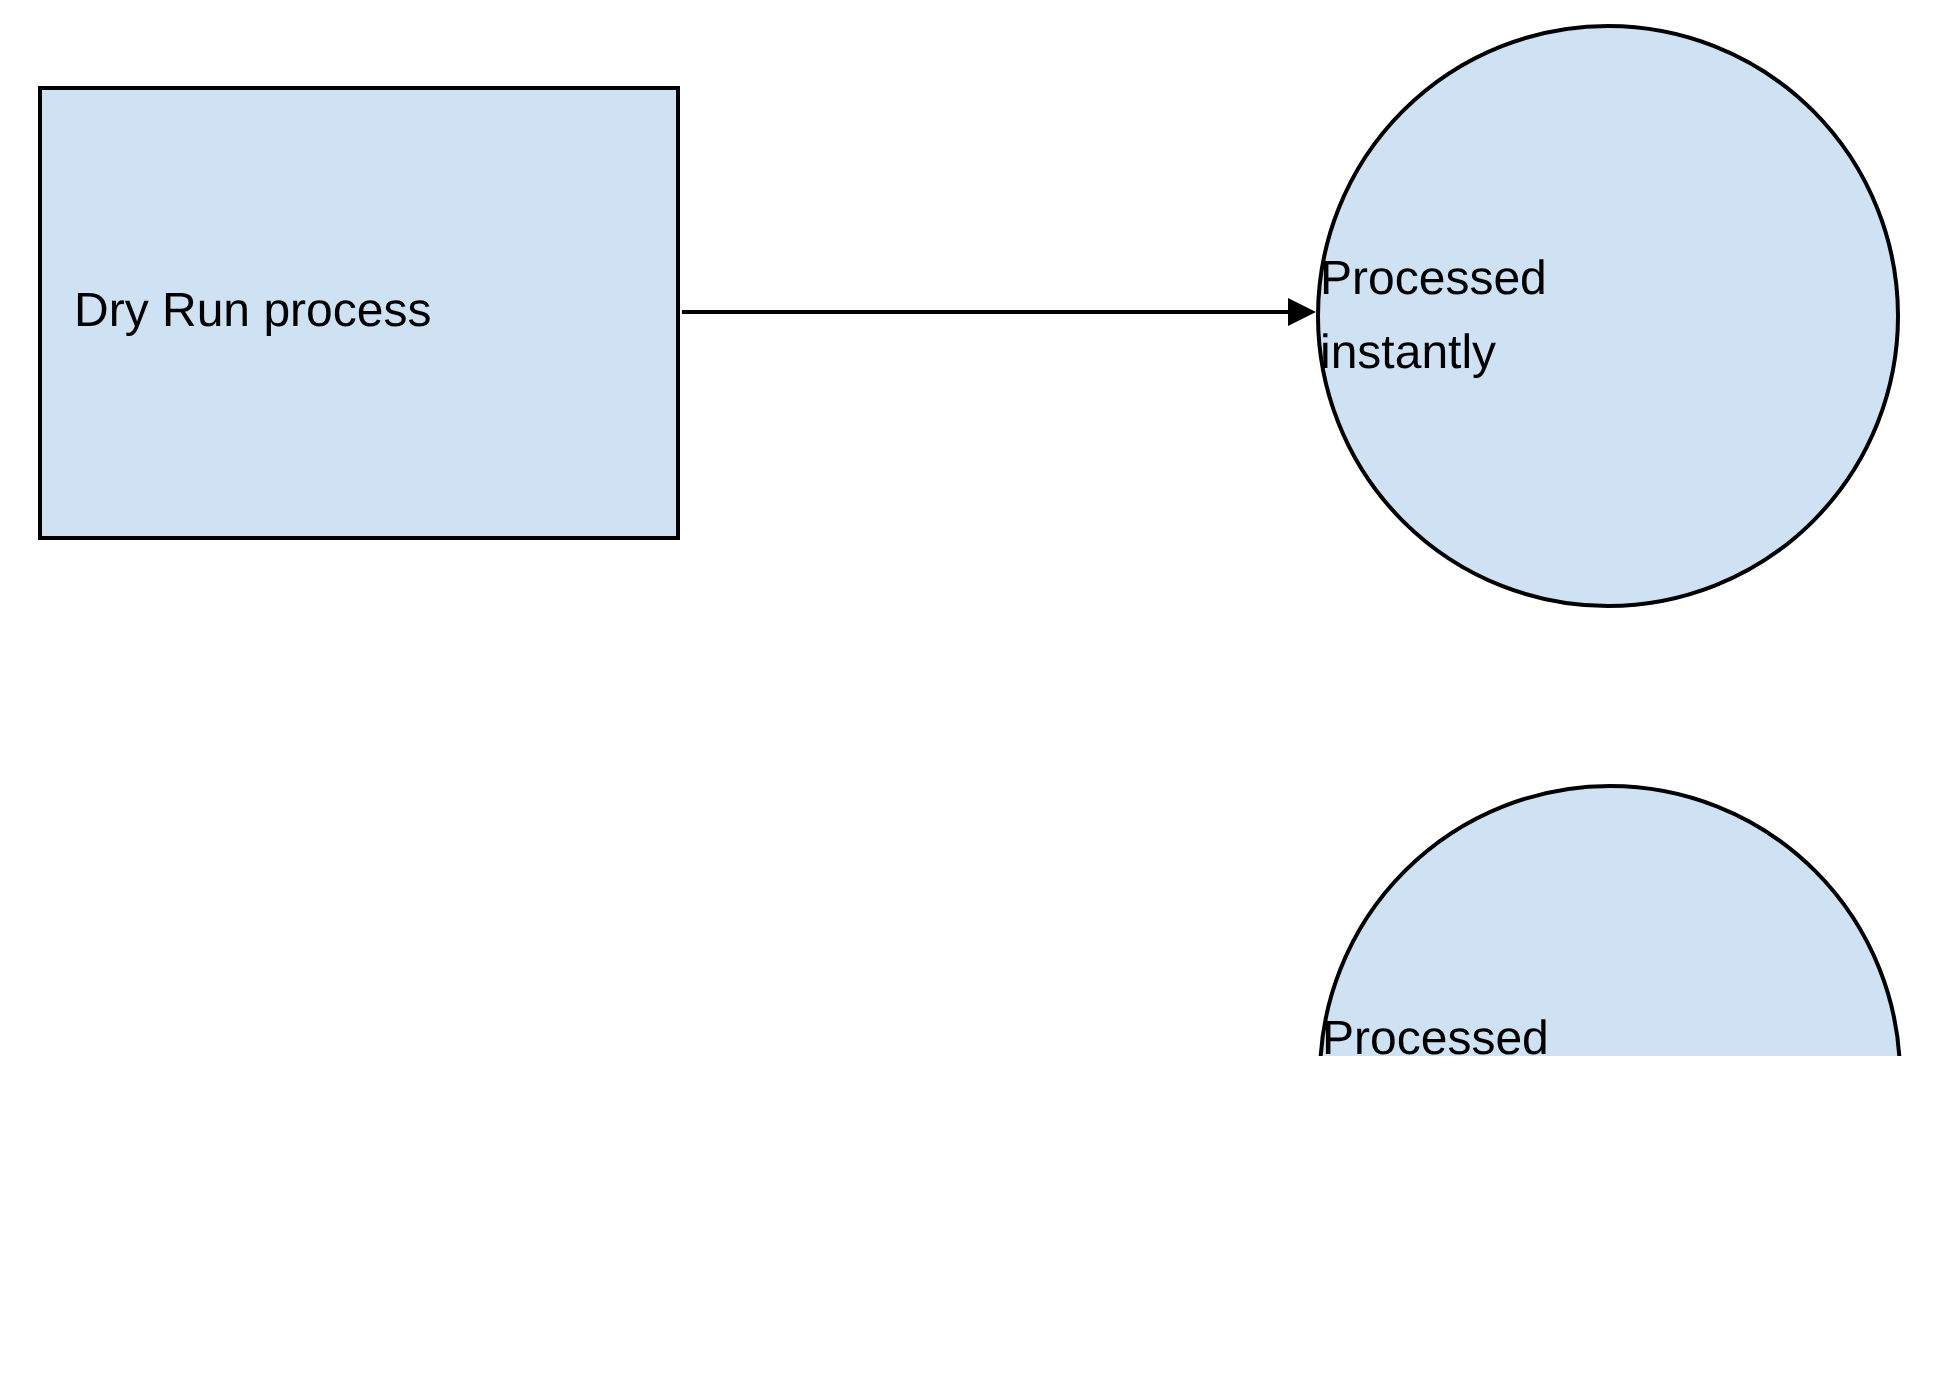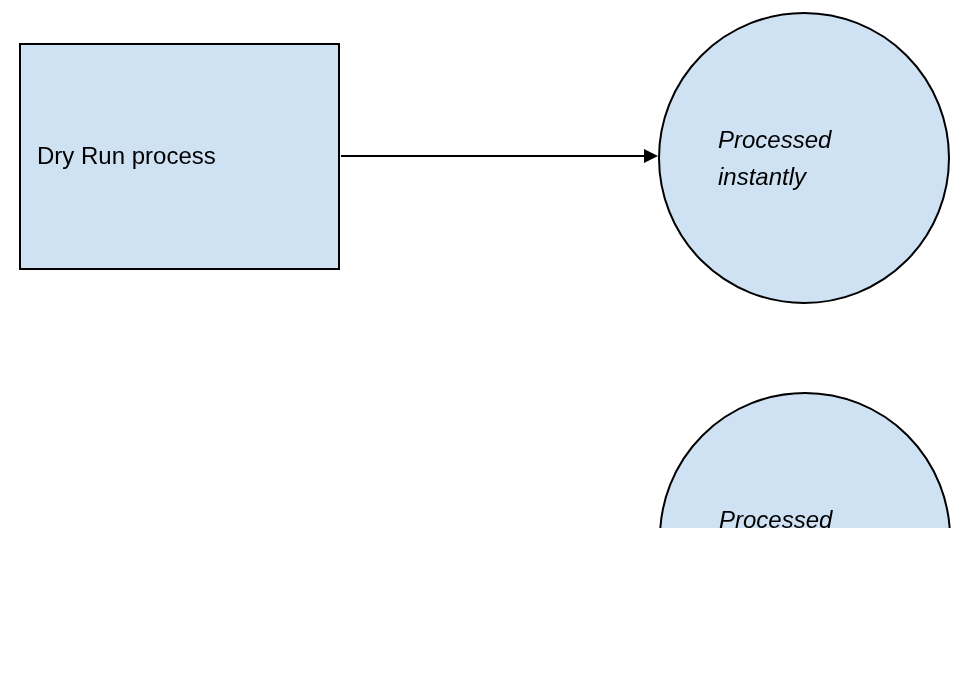--- a/index.html
+++ b/index.html
@@ -39,26 +39,24 @@
     box-sizing: border-box;
     width: 292px;
     height: 292px;
     background: #cfe2f3;
     border: 2px solid #000000;
     border-radius: 50%;
     display: flex;
     align-items: center;
   }
   .terminal-circle .label {
-    padding-left: 58px;
     font-size: 24px;
     color: #000000;
     line-height: 37px;
     white-space: pre-line;
-    font-style: italic;
   }
   .circle-top { left: 658px; top: 12px; }
   .circle-bottom { left: 659px; top: 392px; }
 
   .arrow {
     position: absolute;
     height: 14px;
     width: 317px;
   }
   .arrow .arrow-line {

